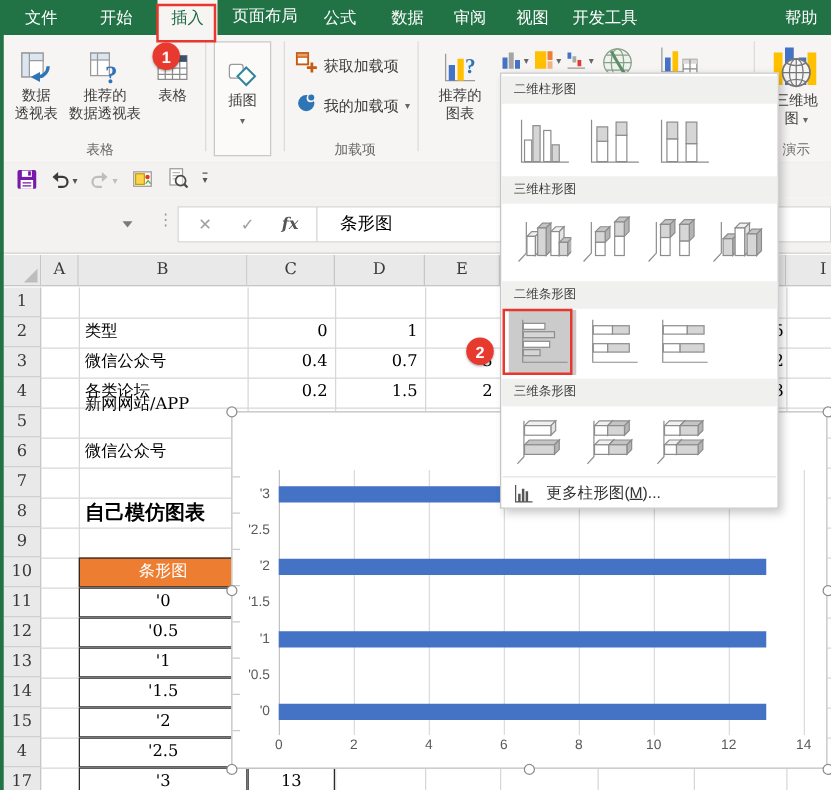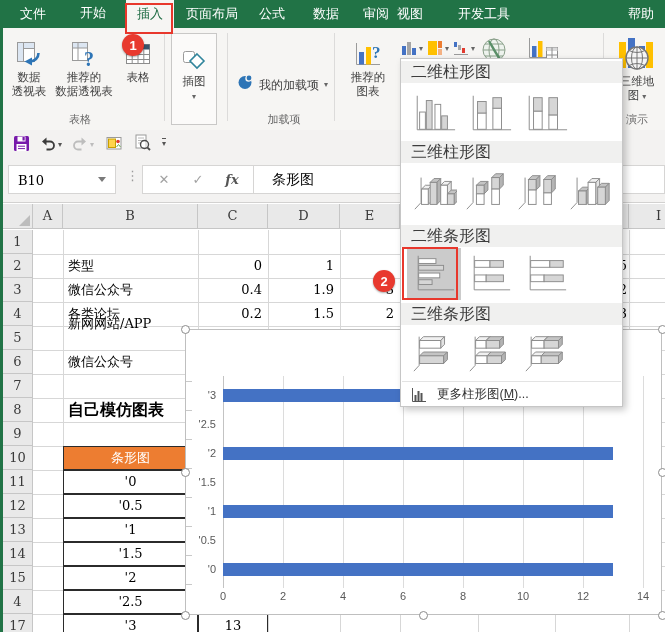--- a/index.html
+++ b/index.html
@@ -72,48 +72,48 @@
         height:14px;line-height:14px;font-family:"Liberation Sans",sans-serif;}
   .xlab{position:absolute;top:260px;width:24px;text-align:center;font-size:11px;color:#595959;
         font-family:"Liberation Sans",sans-serif;}
   .cbar{position:absolute;height:13px;}
   .hnd{position:absolute;width:9px;height:9px;border-radius:50%;background:#fff;
        border:1.5px solid #8c8c8c;box-sizing:border-box;}
   
   #menu{position:absolute;left:400px;top:58px;width:223px;height:349px;background:#fff;
         border:1px solid #c6c6c6;box-shadow:3px 3px 7px rgba(0,0,0,.22);z-index:20;box-sizing:border-box;}
   .msec{position:absolute;left:0;width:221px;height:22px;background:#f0f0ef;color:#3d3d3d;
-        font-size:16px;line-height:22px;padding-left:10px;box-sizing:border-box;}
+        font-size:10px;line-height:22px;padding-left:10px;box-sizing:border-box;}
   .mitem{position:absolute;width:54px;height:52px;display:flex;align-items:center;justify-content:center;}
   .mitem.sel{background:#cbcbcb;}
   .msep{position:absolute;left:1px;width:219px;height:1px;background:#e3e3e3;top:322px;}
   .mmore{position:absolute;left:0;top:324px;width:221px;height:23px;line-height:23px;
          font-size:12.5px;color:#333;}
   .mmore .mtext{position:absolute;left:36px;top:0;}
   .ukey{text-decoration:underline;}
   
   .annbox{position:absolute;border:2.5px solid #e8372c;box-sizing:border-box;z-index:40;}
   .anncirc{position:absolute;width:22px;height:22px;border-radius:50%;background:#e8392e;
            color:#fff;font:bold 13px "Liberation Sans",sans-serif;display:flex;align-items:center;
            justify-content:center;z-index:41;box-shadow:0 1px 2px rgba(0,0,0,.35);}
 </style>
 </head>
 <body>
 
 <div class="stage">
 
   <div class="tabbar" id="tabbar">
       <div class="tab" style="left: 10px; width: 46px;">文件</div>
-      <div class="tab" style="left: 72px; width: 42px; font-family: Liberation Mono, monospace;">开始</div>
+      <div class="tab" style="left: 72px; width: 42px;">开始</div>
       <div class="tab selected" style="left: 126px; width: 48px;">插入</div>
-      <div class="tab" style="left: 180px; width: 64px;">页面布局</div>
+      <div class="tab" style="left: 180px; width: 64px; font-family: Liberation Mono, monospace;">页面布局</div>
       <div class="tab" style="left: 250px; width: 44px;">公式</div>
       <div class="tab" style="left: 304px; width: 44px;">数据</div>
       <div class="tab" style="left: 354px; width: 44px;">审阅</div>
-      <div class="tab" style="left: 388px; width: 44px;">视图</div>
+      <div class="tab" style="left: 404px; width: 44px;">视图</div>
       <div class="tab" style="left: 450px; width: 68px;">开发工具</div>
       <div class="tab" style="left: 620px; width: 42px;">帮助</div>
     </div>
 
   <div class="ribbon">
     <div class="bigbtn" style="left:6px;width:46px;">
       <div class="bicon">
         <svg width="30" height="30" viewBox="0 0 30 30">
           <rect x="3.5" y="2.5" width="17" height="19" fill="#fff" stroke="#9a9a9a"></rect>
           <rect x="3.5" y="2.5" width="17" height="6" fill="#dce6f2" stroke="#9a9a9a"></rect>
@@ -155,20 +155,30 @@
         <svg width="28" height="26" viewBox="0 0 28 26">
           <rect x="3.5" y="3.5" width="11" height="11" rx="2" fill="#fff" stroke="#9a9a9a"></rect>
           <polygon points="17,6 24,13 17,20 10,13" fill="#fff" stroke="#31859c" stroke-width="1.6"></polygon>
         </svg>
       </div>
       <div class="blab">插图</div>
       <div class="caret" style="margin-top:4px;">▾</div>
     </div>
     <div class="vsep" style="left:227px;"></div>
 
+    <div class="addrow" style="left:236px;top:14px;">
+      <span>
+        <svg width="18" height="18" viewBox="0 0 18 18">
+          <rect x="1.5" y="1.5" width="9" height="9" fill="#fff" stroke="#c55a11" stroke-width="1.5"></rect>
+          <rect x="1.5" y="1.5" width="9" height="3.2" fill="#e8a06c" stroke="#c55a11"></rect>
+          <path d="M13.5 9 V17 M9.5 13 H17.5" stroke="#c55a11" stroke-width="2.2"></path>
+        </svg>
+      </span>
+      <span>获取加载项</span>
+    </div>
     <div class="addrow" style="left:236px;top:46px;">
       <span>
         <svg width="18" height="18" viewBox="0 0 18 18">
           <circle cx="9" cy="9.5" r="6.5" fill="#2e75b6"></circle>
           <circle cx="12.5" cy="5.5" r="3.2" fill="#f6f5f3"></circle>
           <circle cx="13" cy="5" r="2.4" fill="#2e75b6"></circle>
         </svg>
       </span>
       <span>我的加载项</span>
       <span class="caret">▾</span>
@@ -300,21 +310,20 @@
         <rect x="2" y="1" width="10" height="13" fill="#fff" stroke="#9a9a9a"></rect>
         <path d="M4 4 H10 M4 6.5 H10 M4 9 H8" stroke="#b8b8b8"></path>
         <circle cx="10.5" cy="10.5" r="4" fill="rgba(255,255,255,.5)" stroke="#4a4a4a" stroke-width="1.4"></circle>
         <path d="M13.3 13.3 L16 16" stroke="#4a4a4a" stroke-width="1.8"></path>
       </svg>
     </span>
     <span class="qicon" style="left:162px;top:8px;border-top:1.5px solid #555;color:#555;font-size:8px;line-height:9px;">▾</span>
   </div>
 
   <div class="fbar">
-    <div class="namebox"><span>B10</span></div>
     <div class="nb-arrow"></div>
     <div class="fdots">⋮</div>
     <div class="fbtns">
       <span class="fbtn" style="left:6px;">✕</span>
       <span class="fbtn" style="left:40px;">✓</span>
       <span class="fbtn fx" style="left:74px;">fx</span>
     </div>
     <div class="ffield"><span>条形图</span></div>
   </div>
 
@@ -369,21 +378,21 @@
       <div class="hline" style="left: 33px; top: 542px; width: 632px;"></div>
       <div class="hline" style="left: 33px; top: 566px; width: 632px;"></div>
       <div class="hline" style="left: 33px; top: 590px; width: 632px;"></div>
       <div class="hline" style="left: 33px; top: 614px; width: 632px;"></div>
       <div class="cell left" style="left: 63px; top: 254px; width: 135px;">类型</div>
       <div class="cell right" style="left: 198px; top: 254px; width: 70px;">0</div>
       <div class="cell right" style="left: 268px; top: 254px; width: 72px;">1</div>
       <div class="cell right" style="left: 555px; top: 254px; width: 74px; padding-right: 2px;">5</div>
       <div class="cell left" style="left: 63px; top: 278px; width: 135px;">微信公众号</div>
       <div class="cell right" style="left: 198px; top: 278px; width: 70px;">0.4</div>
-      <div class="cell right" style="left: 268px; top: 278px; width: 72px;">1.9</div>
+      <div class="cell right" style="left: 268px; top: 278px; width: 72px;">0.7</div>
       <div class="cell right" style="left: 340px; top: 278px; width: 60px;">3</div>
       <div class="cell right" style="left: 555px; top: 278px; width: 74px; padding-right: 2px;">2</div>
       <div class="cell left" style="left: 63px; top: 302px; width: 135px;">各类论坛</div>
       <div class="cell right" style="left: 198px; top: 302px; width: 70px;">0.2</div>
       <div class="cell right" style="left: 268px; top: 302px; width: 72px;">1.5</div>
       <div class="cell right" style="left: 340px; top: 302px; width: 60px;">2</div>
       <div class="cell right" style="left: 555px; top: 302px; width: 74px; padding-right: 2px;">3</div>
       <div class="cell left" style="left: 63px; top: 312px; width: 135px;">新网网站/APP</div>
       <div class="cell left" style="left: 63px; top: 350px; width: 135px;">微信公众号</div>
       <div class="cell left title" style="left: 63px; top: 398px; width: 135px;">自己模仿图表</div>

